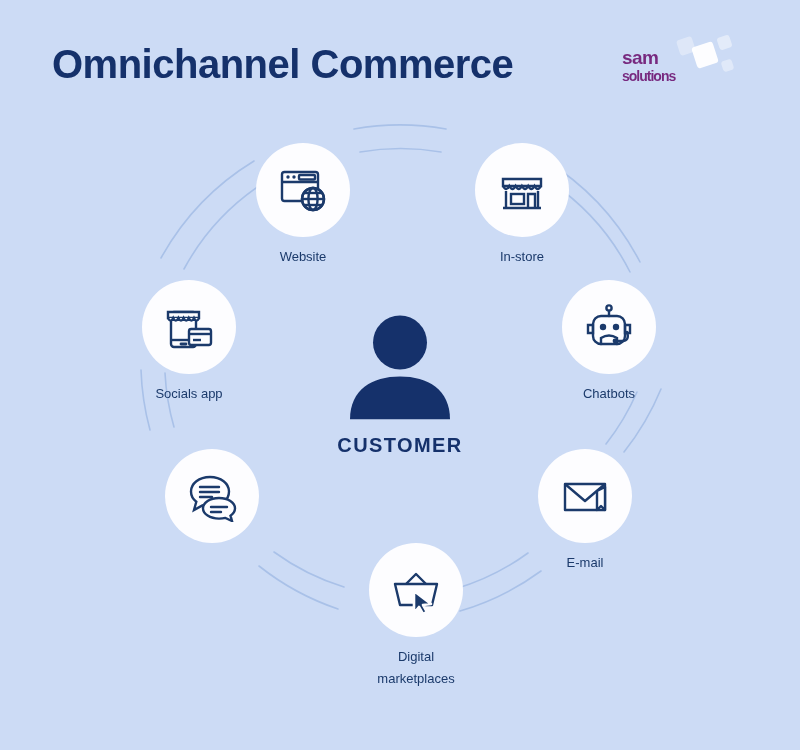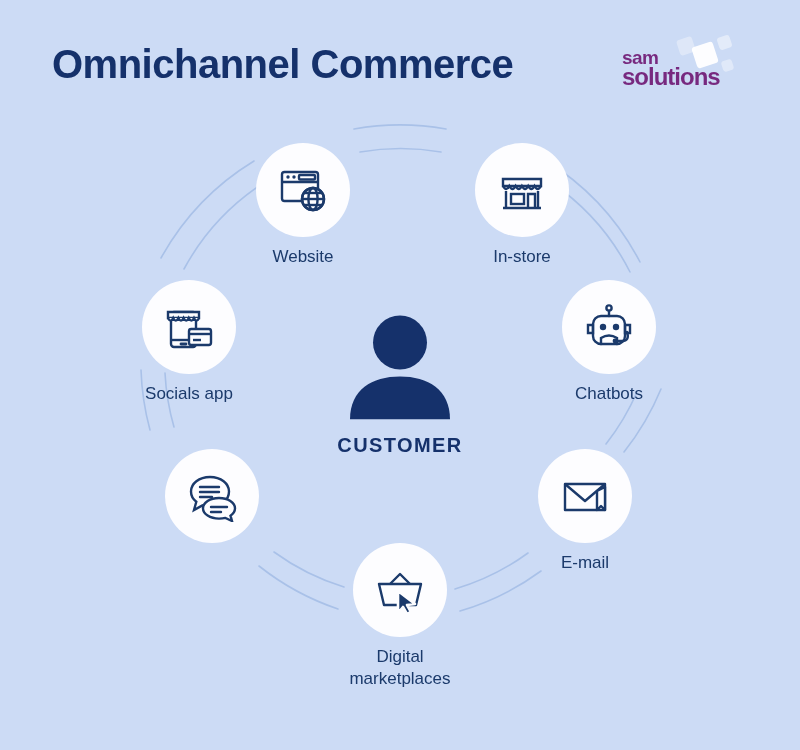--- a/index.html
+++ b/index.html
@@ -22,21 +22,21 @@
     position:absolute;right:38px;top:36px;
     width:140px;height:56px;
   }
   .logo-text{
     position:absolute;left:0;top:12px;width:140px;
     color:#701a75;font-weight:bold;
     font-size:19px;line-height:19px;
     letter-spacing:-0.6px;text-align:left;
     opacity:.92;
   }
-  .logo-text .l2{display:block;font-size:24px;letter-spacing:-1px;}
+  .logo-text .l2{display:block;font-size:14px;letter-spacing:-1px;}
   .logo-sq{position:absolute;background:#ffffff;border-radius:3px;opacity:.55;}
   .sq1{width:16px;height:16px;left:56px;top:2px;transform:rotate(-18deg);opacity:.35;}
   .sq2{width:22px;height:22px;left:72px;top:8px;transform:rotate(-18deg);opacity:.95;}
   .sq3{width:13px;height:13px;left:96px;top:0px;transform:rotate(-18deg);opacity:.45;}
   .sq4{width:11px;height:11px;left:100px;top:24px;transform:rotate(-18deg);opacity:.4;}
 
   
   .rings{position:absolute;left:0;top:0;width:800px;height:750px;}
 
   
@@ -54,21 +54,21 @@
 
   
   .node{position:absolute;width:180px;margin-left:-90px;text-align:center;}
   .bubble{
     width:94px;height:94px;border-radius:50%;
     background:#fdfdff;margin:0 auto;
     display:flex;align-items:center;justify-content:center;
   }
   .node-label{
     margin-top:9px;
-    font-size:17px;color:#1b3a6b;line-height:22px;
+    font-size:13px;color:#1b3a6b;line-height:22px;
     font-weight:400;
   }
 </style>
 </head>
 <body style="background: rgb(204, 219, 245);">
 
 <div id="canvas">
 
   <div class="title">Omnichannel Commerce</div>
 
@@ -168,21 +168,21 @@
     <div class="bubble">
       <svg width="52" height="52" viewBox="0 0 52 52" fill="none" stroke="#1b3a6b" stroke-width="2.4" stroke-linejoin="round">
         <rect x="6" y="14" width="40" height="26"></rect>
         <polyline points="6,14 26,31 46,14"></polyline>
         <path d="M38 21 V40 l4 -4 l4 4 V17 Z" fill="#fdfdff"></path>
       </svg>
     </div>
     <div class="node-label">E-mail</div>
   </div>
 
-  <div class="node" id="n-market" style="left:400px;top:543px;">
+  <div class="node" id="n-market" style="left:416px;top:543px;">
     <div class="bubble">
       <svg width="52" height="52" viewBox="0 0 52 52" fill="none" stroke="#1b3a6b" stroke-width="2.4" stroke-linejoin="round">
         <path d="M5 20 H47 L42 41 H10 Z"></path>
         <polyline points="16,20 26,10 36,20"></polyline>
         <path d="M24 27 L24 49 L29 43 L33 50 L37 48 L33 41 L41 40 Z" fill="#1b3a6b" stroke="#fdfdff" stroke-width="2.6"></path>
       </svg>
     </div>
     <div class="node-label">
       <span>Digital</span><br>
       <span>marketplaces</span>

